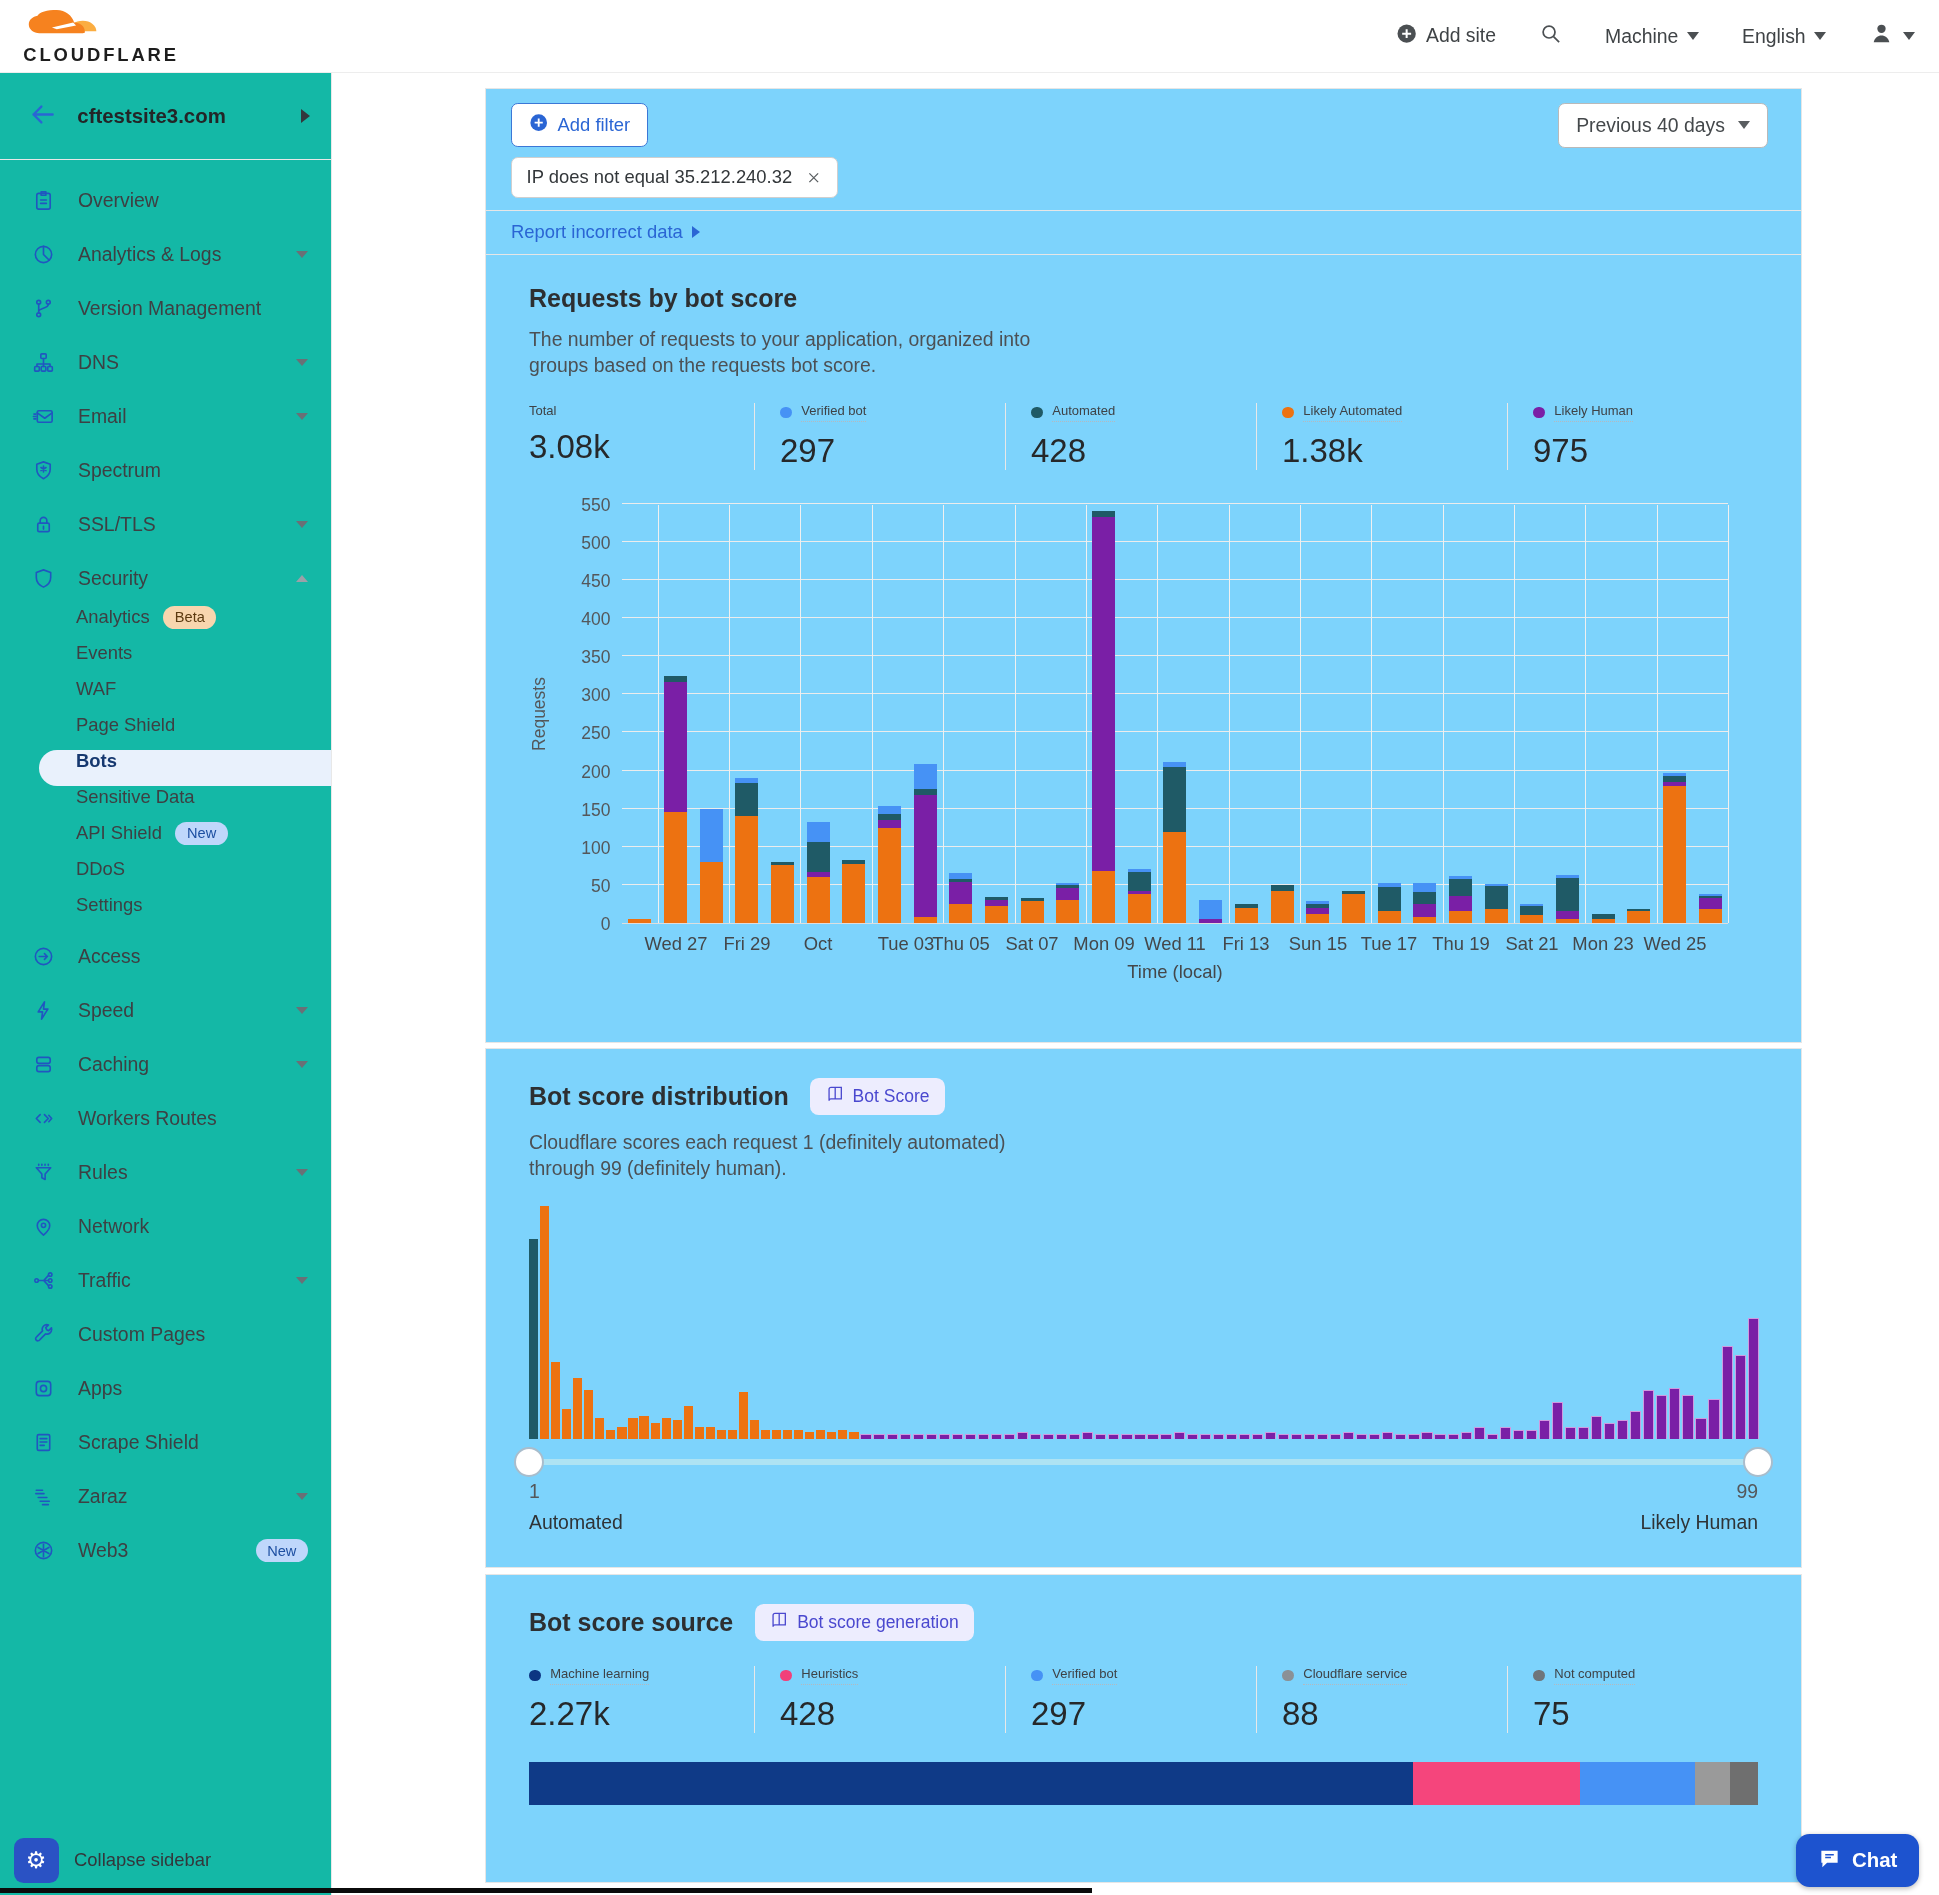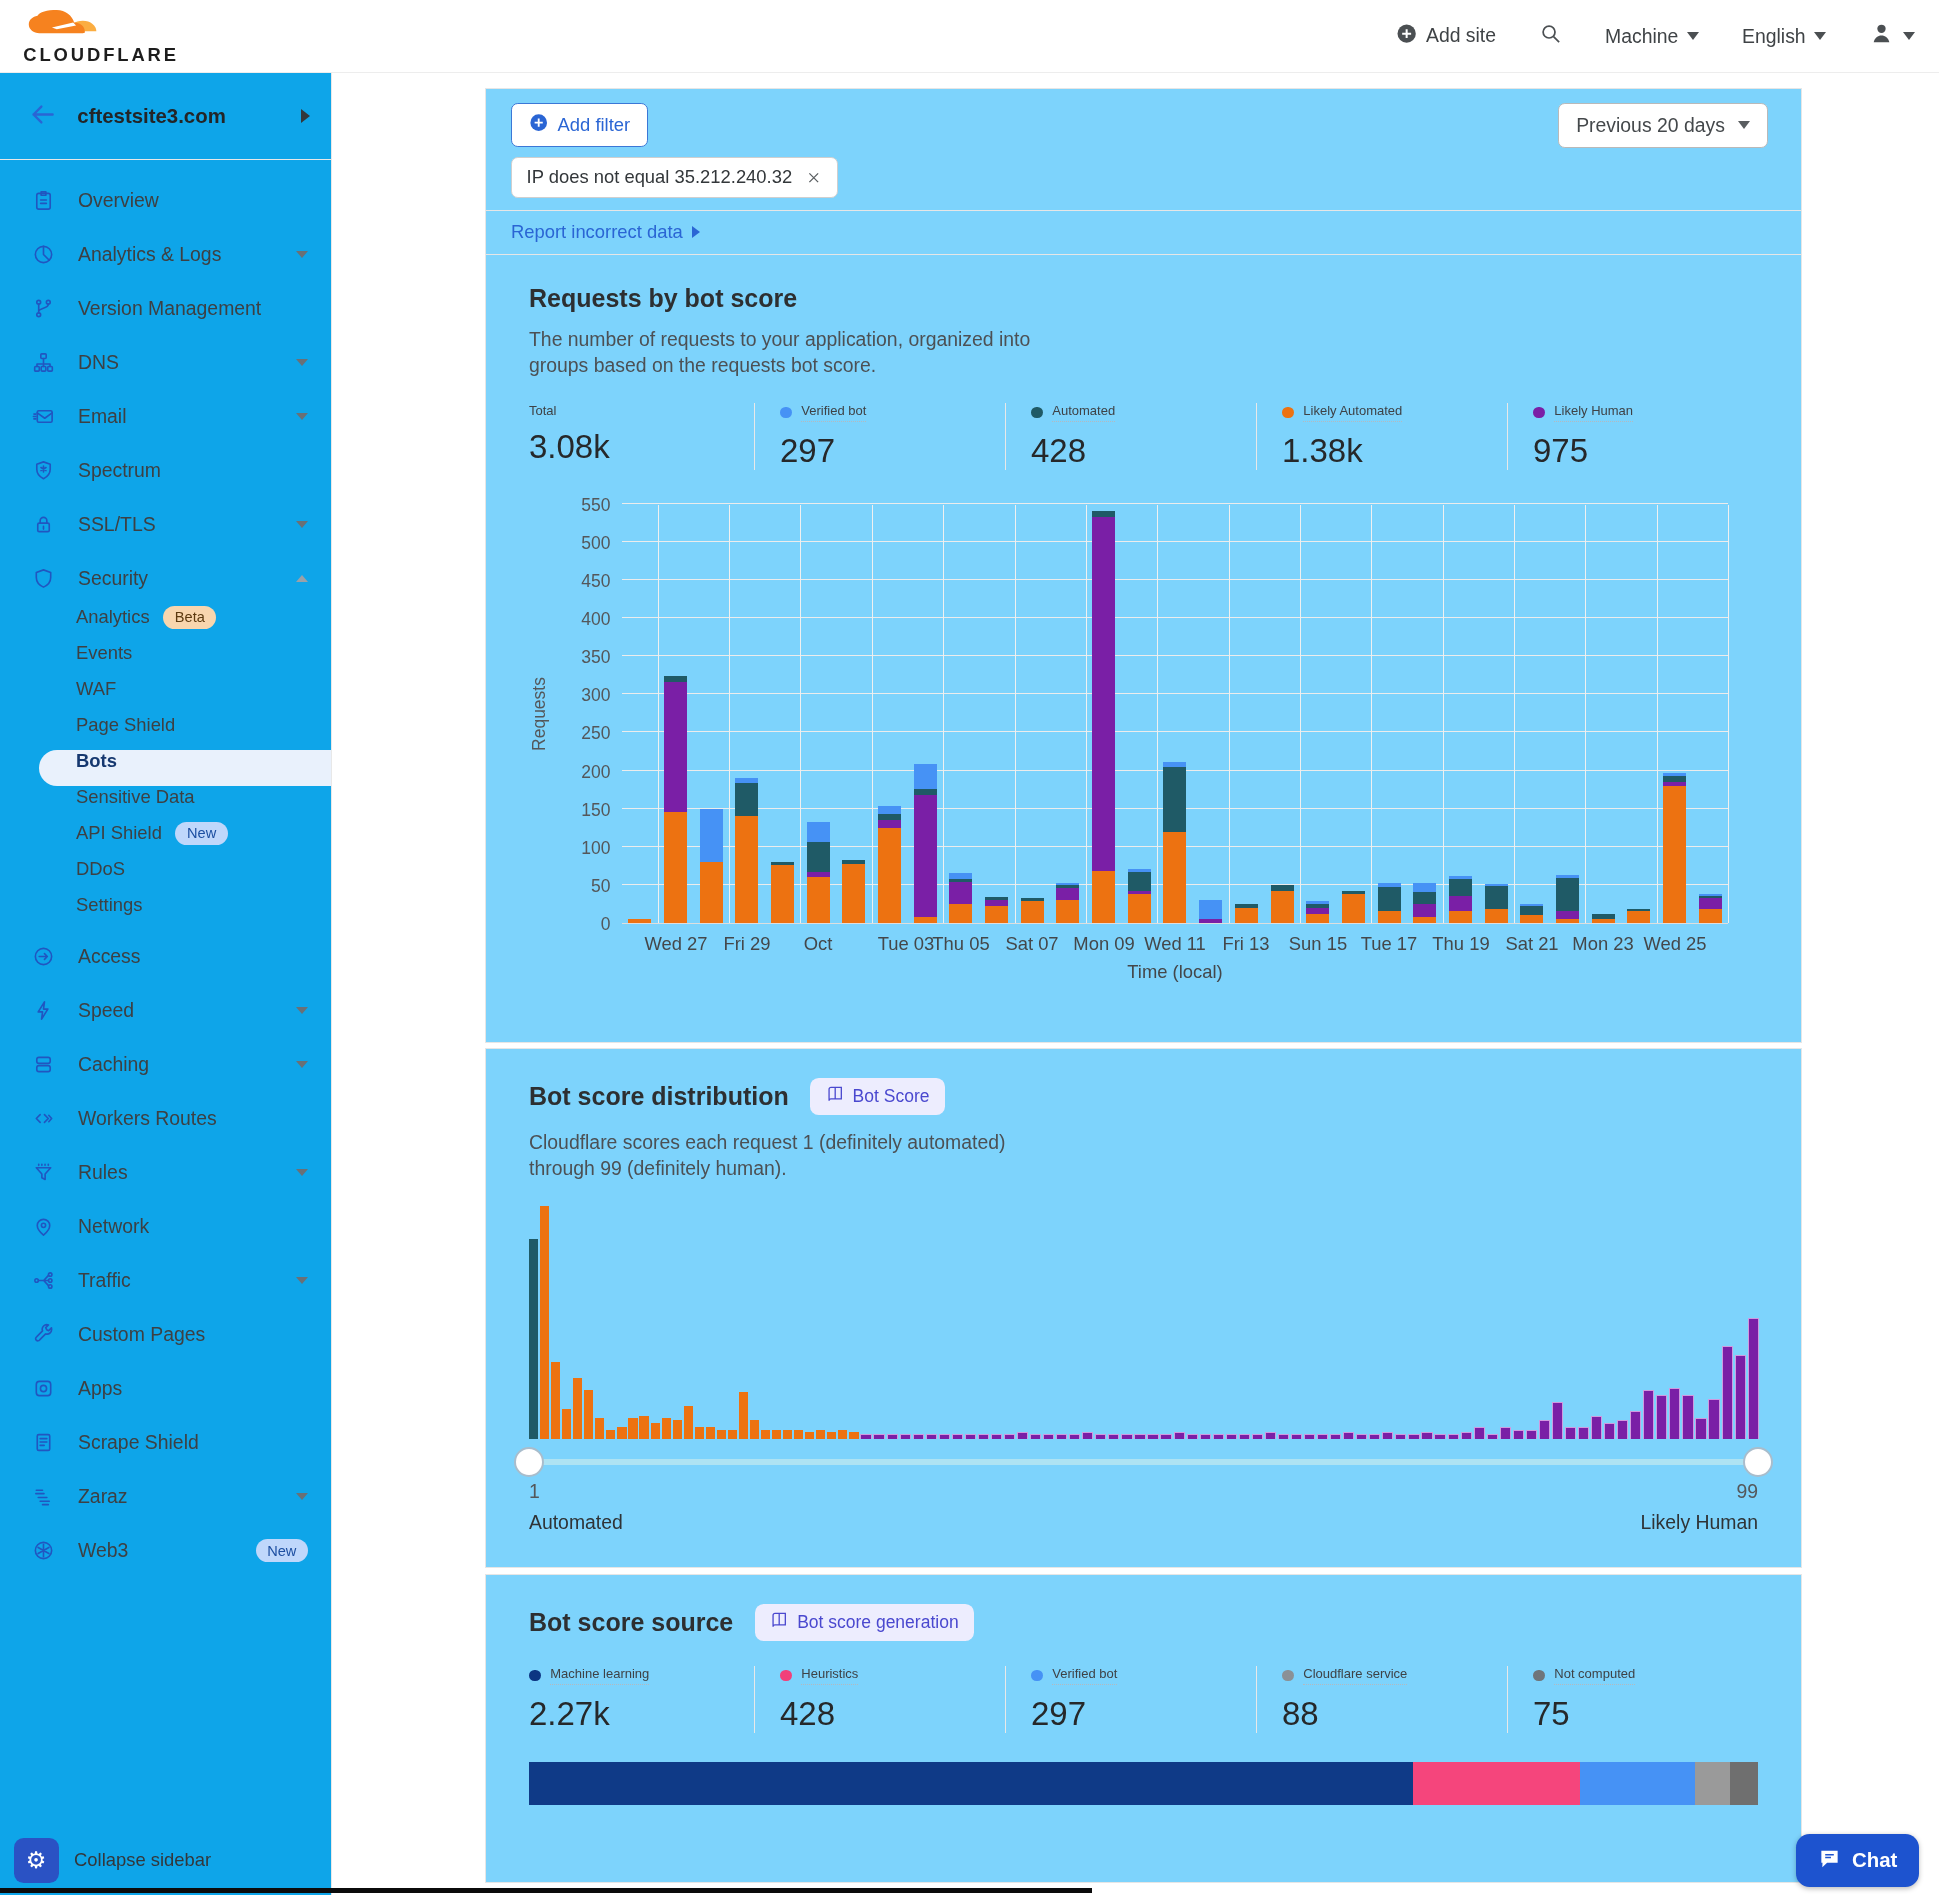--- a/index.html
+++ b/index.html
@@ -9,21 +9,21 @@
 
   
   .header { position:absolute; top:0; left:0; right:0; height:73px; display:flex; align-items:center; justify-content:space-between; padding:0 25px 0 19.4px; background:#fff; border-bottom:1px solid #ededed; z-index:5; }
   .logo { display:flex; flex-direction:column; align-items:flex-start; gap:0; padding-left:3.9px; }
   .logo-text { font-size:18.4px; font-weight:bold; letter-spacing:2.9px; color:#1d1d1d; line-height:1; }
   .header-right { display:flex; align-items:center; gap:43px; }
   .hbtn { display:flex; align-items:center; gap:8.7px; font-size:19.4px; color:#3f4346; cursor:pointer; }
   .caret-down { width:0; height:0; border-left:6.8px solid transparent; border-right:6.8px solid transparent; border-top:8.7px solid #4b4f52; display:inline-block; }
 
   
-  .sidebar { position:absolute; top:73px; left:0; bottom:0; width:332px; background:#0ea5e9; border-right:1px solid #e8e8e8; display:flex; flex-direction:column; z-index:4; }
+  .sidebar { position:absolute; top:73px; left:0; bottom:0; width:332px; background:#14b8a6; border-right:1px solid #e8e8e8; display:flex; flex-direction:column; z-index:4; }
   .site-row { height:87px; border-bottom:1px solid #e8e8e8; display:flex; align-items:center; padding:0 21.3px 0 29px; gap:21.3px; flex:0 0 auto; }
   .site-name { font-size:20.4px; font-weight:bold; color:#232527; flex:1; }
   .site-caret { width:0; height:0; border-top:7.8px solid transparent; border-bottom:7.8px solid transparent; border-left:9.7px solid #33383c; }
   .nav { flex:1; padding:13.6px 0 0 0; overflow:hidden; }
   .nav-item { height:54px; display:flex; align-items:center; padding:0 23px 0 32px; gap:23px; cursor:pointer; }
   .nav-icon { width:23px; height:23px; flex:0 0 auto; display:flex; align-items:center; justify-content:center; }
   .nav-label { font-size:19.4px; color:#3d4043; flex:1; white-space:nowrap; }
   .nav-caret { width:0; height:0; border-left:6.8px solid transparent; border-right:6.8px solid transparent; border-top:7.8px solid #6a7076; }
   .nav-caret.up { border-top:none; border-bottom:7.8px solid #9aa1a8; }
   .nav-sub { height:36px; display:flex; align-items:flex-start; padding:0 23px 0 76px; gap:13.6px; cursor:pointer; position:relative; }
@@ -413,21 +413,21 @@
         <br>
         <div class="chip">
           <span>IP does not equal 35.212.240.32</span>
           <span class="chip-x">
             <svg width="17.5" height="17.5" viewBox="0 0 24 24" fill="none" stroke="#5a5e61" stroke-width="1.8">
                 <path d="M6 6l12 12M18 6L6 18"></path>
               </svg>
           </span>
         </div>
         <div class="date-btn">
-          <span>Previous 20 days</span>
+          <span>Previous 40 days</span>
           <span class="caret-down"></span>
         </div>
       </section>
 
       <section class="panel report-row">
         <span class="report-link">
           <span>Report incorrect data</span>
           <span class="report-caret"></span>
         </span>
       </section>

